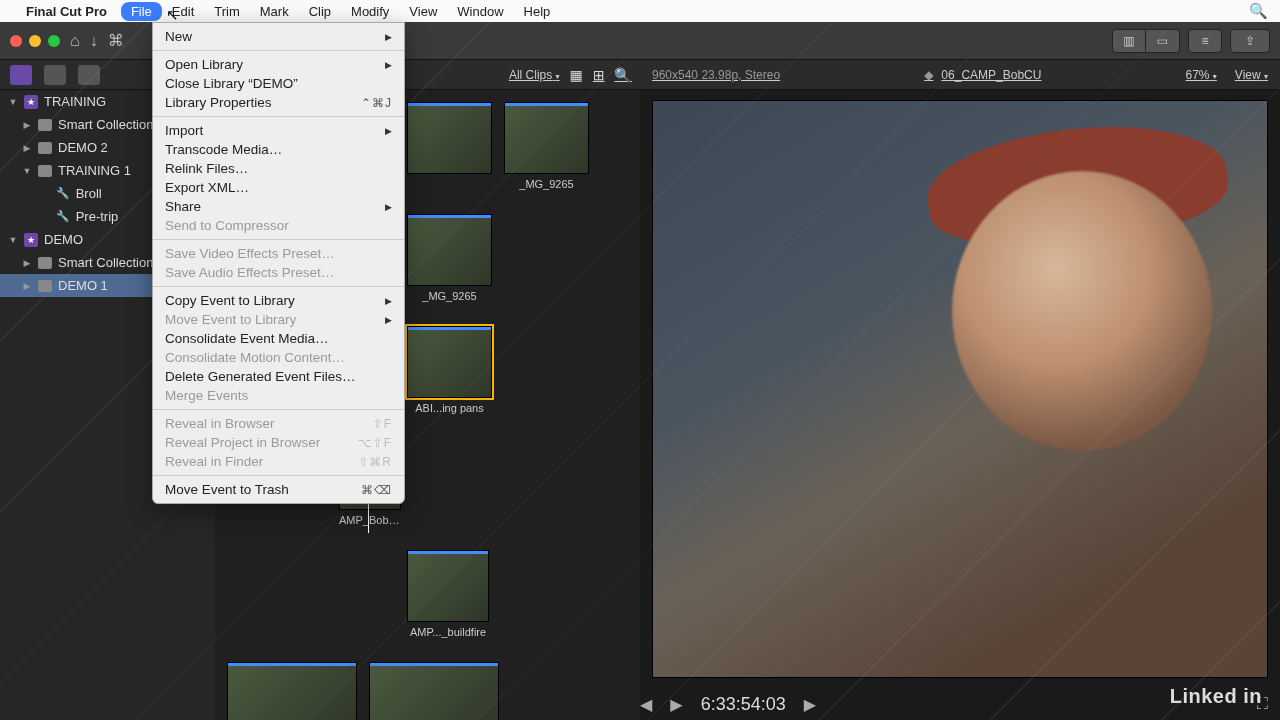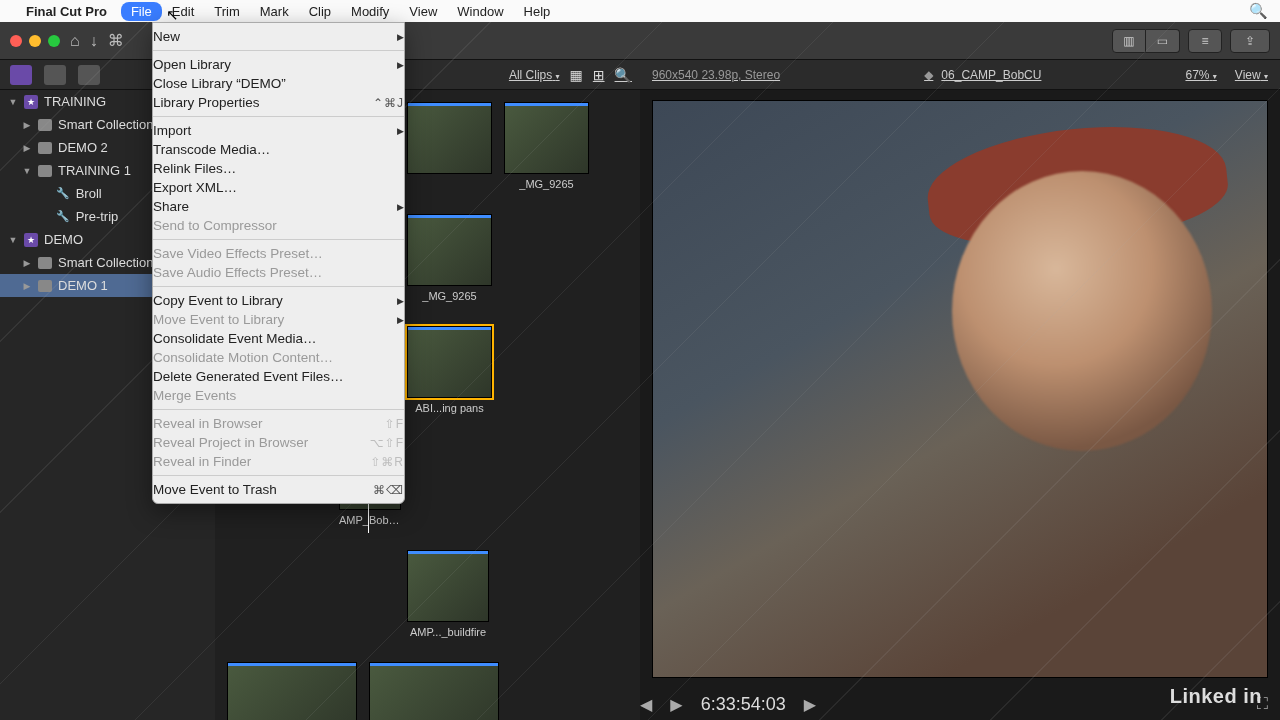--- a/index.html
+++ b/index.html
@@ -62,21 +62,21 @@
 
 .viewer { flex:1; background:#1a1a1a; position:relative; display:flex; flex-direction:column; }
 .viewer-canvas { flex:1; margin:10px 12px; background:linear-gradient(150deg,#3d4856 0%, #4a5560 35%, #6a6257 55%, #5a4438 80%); border:1px solid #000; position:relative; overflow:hidden; }
 .face { position:absolute; right:55px; top:70px; width:260px; height:280px; border-radius:50%; background:radial-gradient(circle at 40% 35%, #d8b79a 0%, #bd9070 40%, #7a5844 75%); filter:blur(1px); }
 .hat { position:absolute; right:40px; top:28px; width:300px; height:110px; border-radius:55% 55% 40% 40%; background:#8a3c2e; transform:rotate(-6deg); }
 .timebar { height:32px; display:flex; align-items:center; justify-content:center; gap:18px; color:#ddd; font-size:18px; font-family:monospace; }
 .timebar .ctrl { color:#aaa; font-size:16px; }
 
 
 .dropdown { position:absolute; left:152px; top:22px; width:253px; background:#eee; border:1px solid #aaa; border-radius:0 0 6px 6px; box-shadow:0 8px 24px rgba(0,0,0,.4); z-index:10; font-size:13.5px; color:#222; padding:4px 0; }
-.dd-item { display:flex; align-items:center; justify-content:space-between; padding:2px 0; height:19px; }
+.dd-item { display:flex; align-items:center; justify-content:space-between; padding:2px 12px; height:19px; }
 .dd-item.hasub:after { content:'▶'; font-size:9px; color:#333; }
 .dd-item.disabled { color:#9a9a9a; }
 .dd-sep { height:1px; background:#ccc; margin:4px 0; }
 .dd-sc { color:#555; font-size:12px; letter-spacing:1px; }
 .dd-item.disabled .dd-sc{color:#bdbdbd;}
 
 
 .cursor { position:absolute; left:166px; top:6px; z-index:50; font-size:15px; color:#000; pointer-events:none; }
 
 

